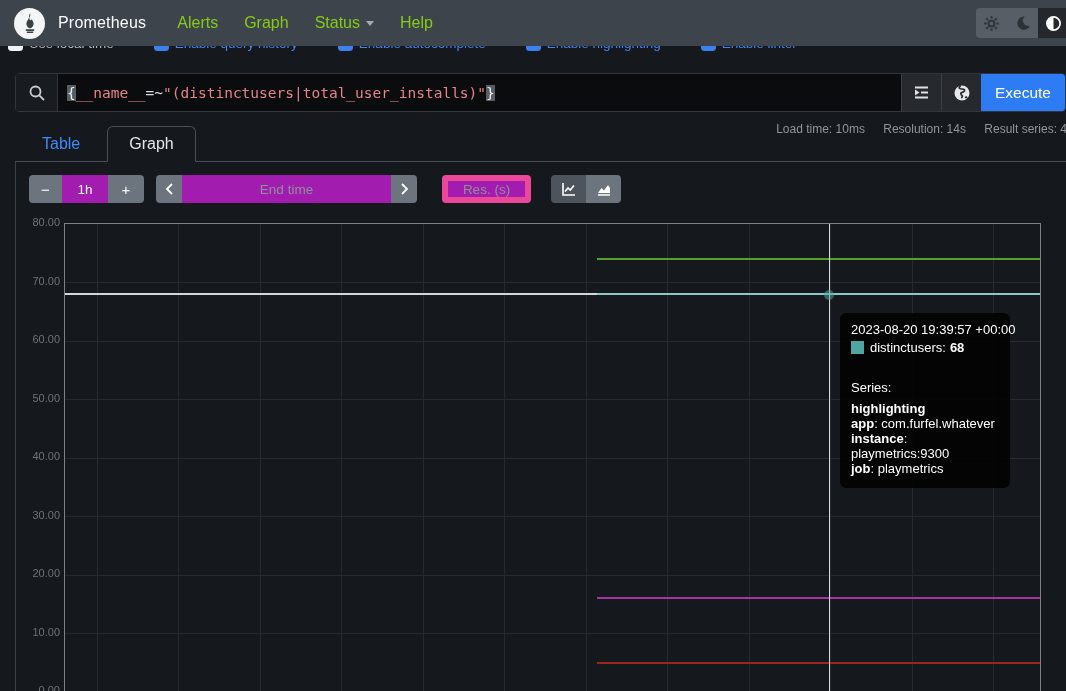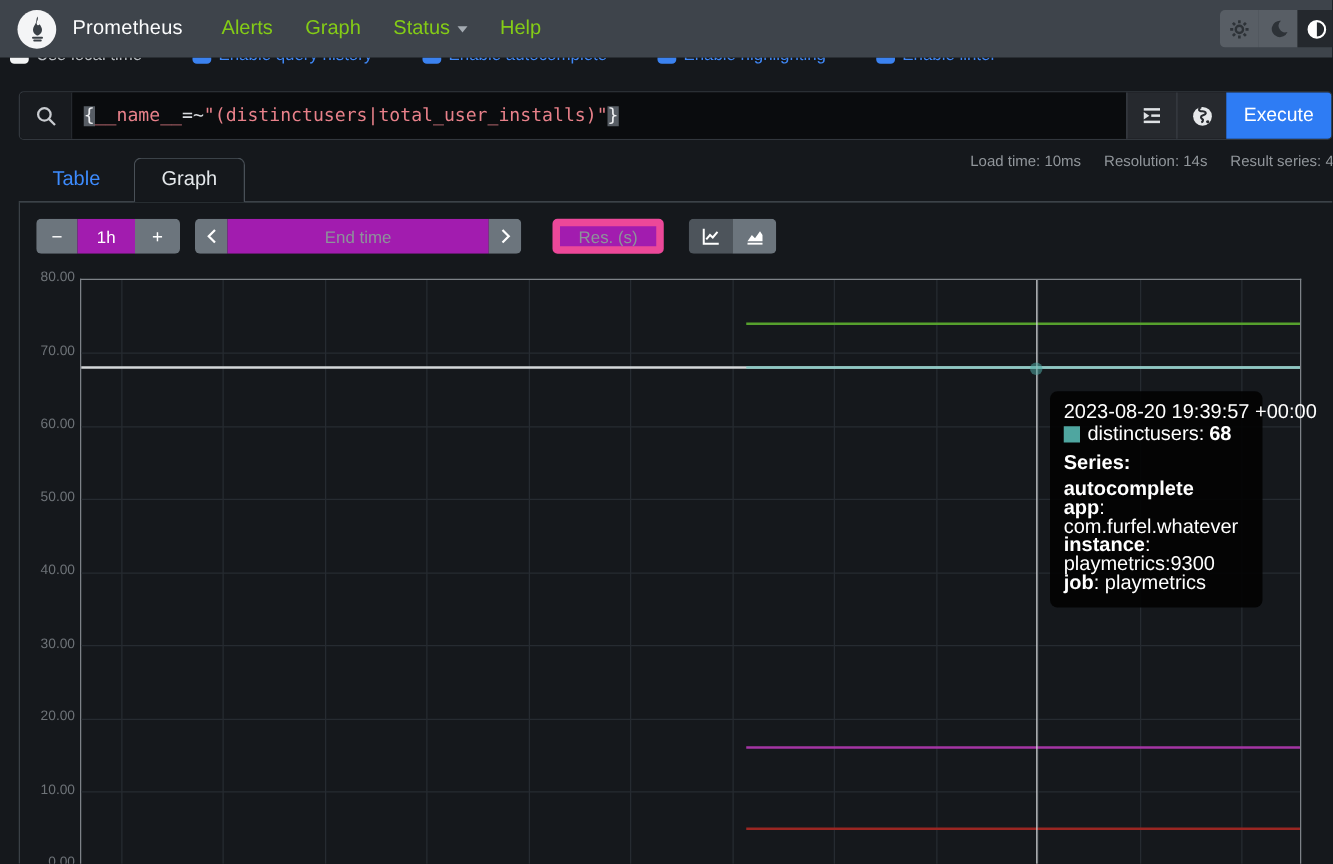--- a/index.html
+++ b/index.html
@@ -106,26 +106,26 @@
   }
   .hgrid{ position:absolute; left:0; width:975px; height:1px; background:#262b31; }
   .vgrid{ position:absolute; top:0; height:470px; width:1px; background:#262b31; }
   .sline{ position:absolute; height:2px; }
   .crosshair{ position:absolute; top:0; width:1px; height:470px; background:#d5d8da; }
   .hovdot{ position:absolute; width:10px; height:10px; border-radius:50%; background:rgba(79,166,160,0.55); }
   
   .gtooltip{
     position:absolute; left:811px; top:98px; width:170px;
     background:rgba(2,2,2,0.9); border-radius:6px; padding:9px 11px 12px 11px;
-    font-size:16px; line-height:15px; color:#fff; z-index:4;
+    font-size:13px; line-height:15px; color:#fff; z-index:4;
   }
   .tt-date{ white-space:nowrap; }
   .tt-val{ margin-top:3px; display:flex; align-items:center; }
   .tt-swatch{ width:13px; height:13px; background:#4fa6a0; display:inline-block; margin-right:6px; flex:0 0 auto; }
-  .tt-series-head{ font-weight:bold; margin-top:8px; }
+  .tt-series-head{ font-weight:normal; margin-top:25px; }
   .tt-metric{ font-weight:bold; margin-top:6px; }
   .tt-label{ margin-top:0px; }
   .tt-label b{ font-weight:bold; }
   b{ font-weight:bold; }
 </style>
 </head>
 <body>
 
 <nav class="navbar">
   <div class="logo-circle">
@@ -320,21 +320,21 @@
       </div>
 
     <div class="gtooltip">
       <div class="tt-date">2023-08-20 19:39:57 +00:00</div>
       <div class="tt-val">
         <span class="tt-swatch" style="background: rgb(79, 166, 160);"></span>
         <span>distinctusers:</span>
         <b style="margin-left:4px;">68</b>
       </div>
       <div class="tt-series-head">Series:</div>
-      <div class="tt-metric">autocomplete</div>
+      <div class="tt-metric">highlighting</div>
       <div id="tt-labels">
           <div class="tt-label"><b>app</b>: com.furfel.whatever</div>
           <div class="tt-label"><b>instance</b>: playmetrics:9300</div>
           <div class="tt-label"><b>job</b>: playmetrics</div>
         </div>
     </div>
   </div>
 </div>
 
 </body></html>

